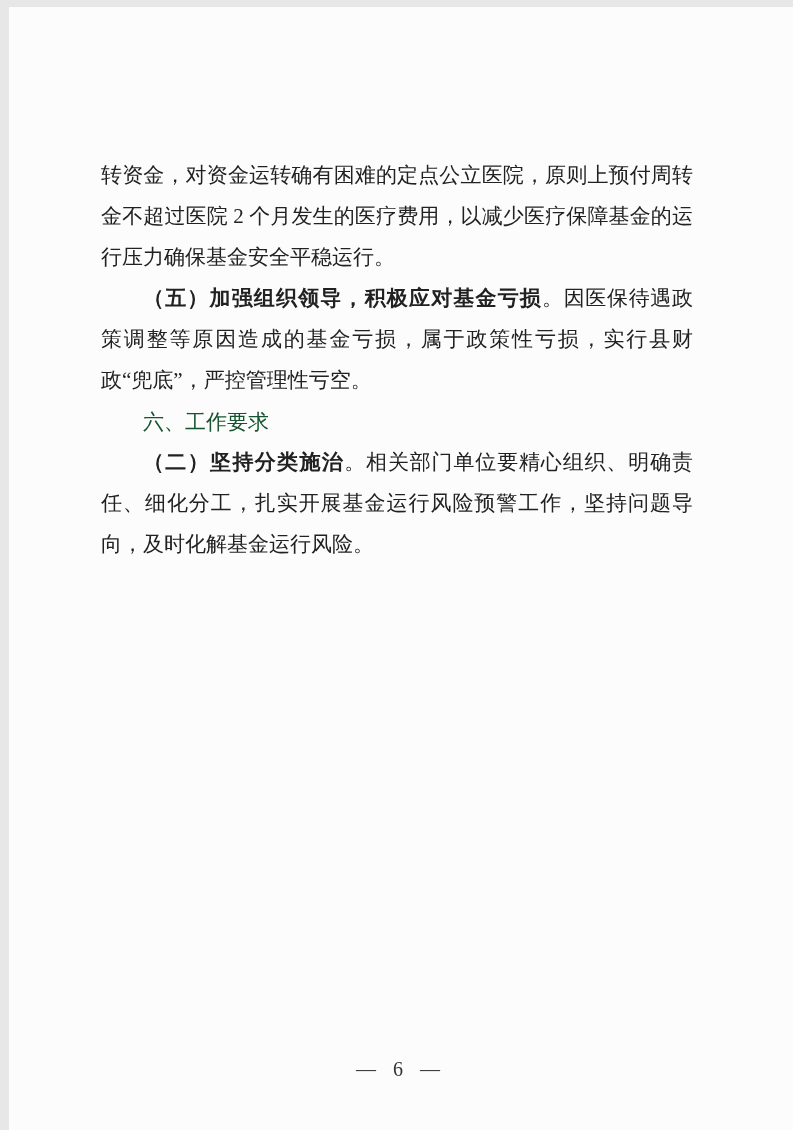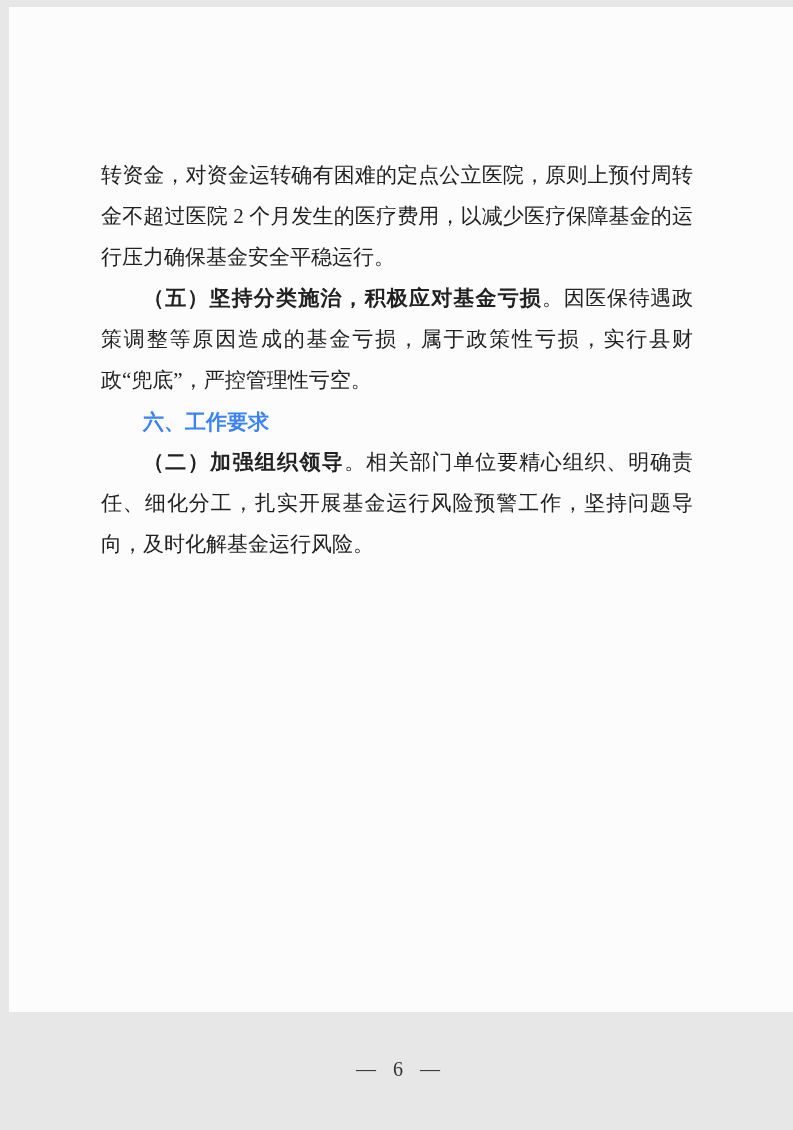--- a/index.html
+++ b/index.html
@@ -13,21 +13,21 @@
     background: #e7e7e7;
     overflow: hidden;
     font-family: "Liberation Serif", "DejaVu Serif", serif;
   }
   
   .page {
     position: absolute;
     left: 9px;
     top: 7px;
     width: 784px;
-    height: 1005px;
+    height: 1123px;
     background: #fcfcfc;
   }
   .content {
     position: absolute;
     left: 92px;
     top: 148px;
     width: 592px;
     color: #212121;
     font-size: 21px;
     line-height: 41px;
@@ -43,25 +43,25 @@
     text-indent: 42px;
   }
   .lead {
     font-weight: 700;
     letter-spacing: 0.5px;
   }
   .heading {
     margin: 0;
     padding: 0;
     font-family: "Liberation Sans", "DejaVu Sans", sans-serif;
-    font-weight: 700;
+    font-weight: 400;
     font-size: 21px;
     line-height: 41px;
     text-indent: 42px;
-    color: #3b82f6;
+    color: #14532d;
   }
   .footer {
     position: absolute;
     left: 0;
     top: 1051px;
     width: 784px;
     text-align: center;
     font-size: 20px;
     color: #333333;
     letter-spacing: 6px;
@@ -69,25 +69,25 @@
 </style>
 </head>
 <body>
 
 <div class="page">
 
   <div class="content">
 
     <p class="para"><span>转资金，对资金运转确有困难的定点公立医院，原则上预付周转金不超过医院 2 个月发生的医疗费用，以减少医疗保障基金的运行压力确保基金安全平稳运行。</span></p>
 
-    <p class="para indent"><span class="lead">（五）坚持分类施治，积极应对基金亏损</span><span>。因医保待遇政策调整等原因造成的基金亏损，属于政策性亏损，实行县财政“兜底”，严控管理性亏空。</span></p>
+    <p class="para indent"><span class="lead">（五）加强组织领导，积极应对基金亏损</span><span>。因医保待遇政策调整等原因造成的基金亏损，属于政策性亏损，实行县财政“兜底”，严控管理性亏空。</span></p>
 
     <h2 class="heading">六、工作要求</h2>
 
 
-    <p class="para indent"><span class="lead">（二）加强组织领导</span><span>。相关部门单位要精心组织、明确责任、细化分工，扎实开展基金运行风险预警工作，坚持问题导向，及时化解基金运行风险。</span></p>
+    <p class="para indent"><span class="lead">（二）坚持分类施治</span><span>。相关部门单位要精心组织、明确责任、细化分工，扎实开展基金运行风险预警工作，坚持问题导向，及时化解基金运行风险。</span></p>
 
 
   </div>
 
   <div class="footer">— 6 —</div>
 
 </div>
 
 </body></html>

